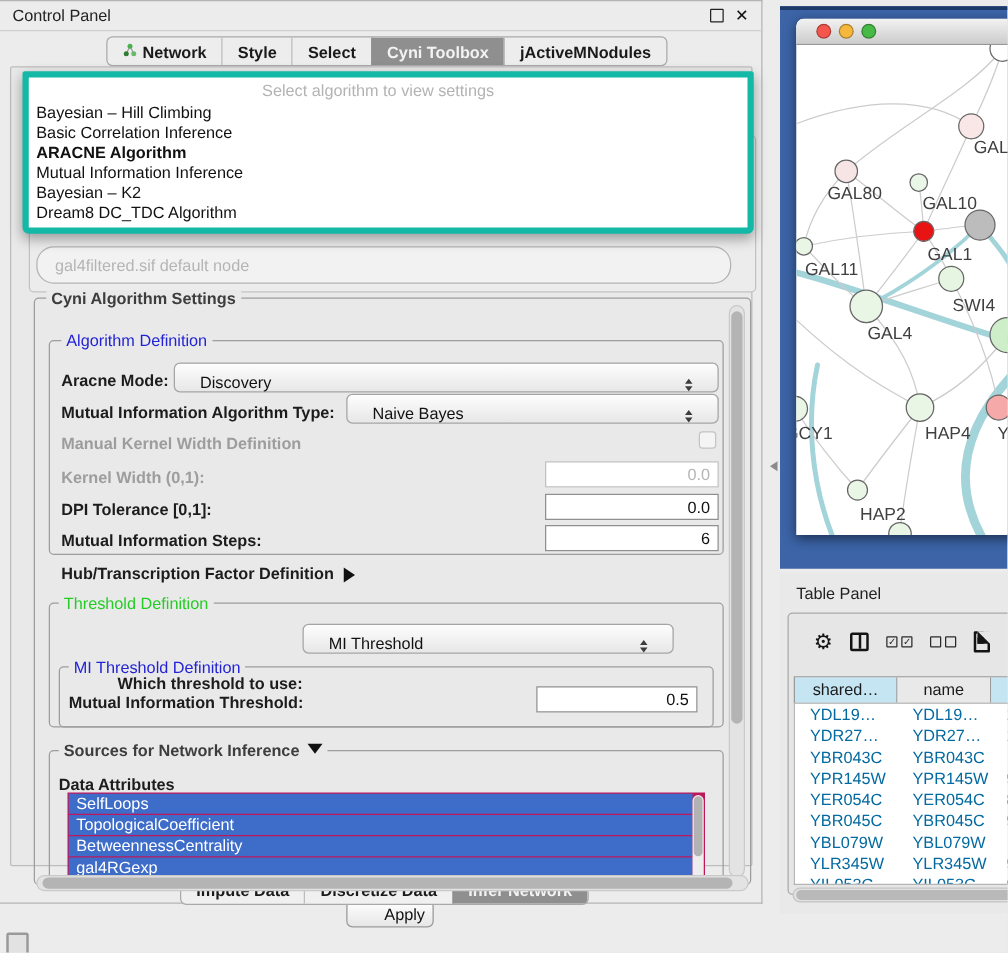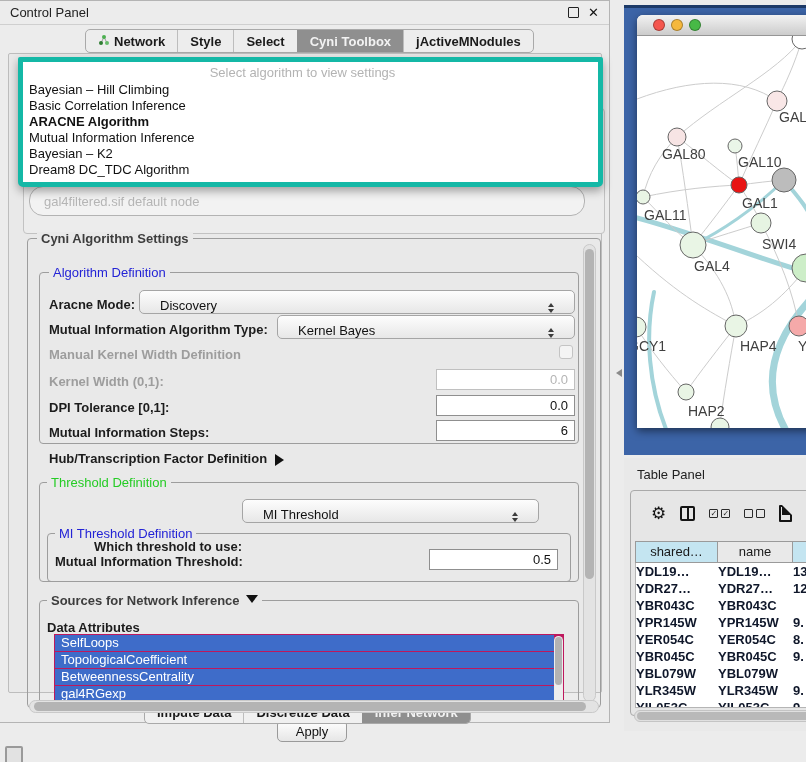--- a/index.html
+++ b/index.html
@@ -40,21 +40,21 @@
   
   .cp-content{
     position:absolute;left:8px;top:52px;width:594px;height:640px;
     border:1px solid #bdbdbd;border-radius:2px;background:#e9e9e9;box-sizing:border-box;
   }
   .inner-panel{
     position:absolute;left:14px;top:54px;width:582px;height:126px;
     border:1px solid #c2c2c2;border-radius:4px;background:#ececec;box-sizing:border-box;
   }
   .bg-combo{
-    position:absolute;left:20px;top:132px;width:556px;height:30px;
+    position:absolute;left:20px;top:143px;width:556px;height:30px;
     border:1px solid #b3b3b3;border-radius:14px;background:#f2f2f2;box-sizing:border-box;
     display:flex;align-items:center;padding:0 14px;color:#b5b5b5;font-size:13px;
     overflow:hidden;
   }
   .combo-focus-btn{
     position:absolute;left:573px;top:90px;width:19px;height:30px;
     border:2px solid #78a3e2;border-radius:6px;background:#fdfdfd;
     box-shadow:0 0 2px #9dbdf0;box-sizing:border-box;
     display:flex;align-items:center;justify-content:center;
   }
@@ -130,21 +130,21 @@
   .vscrollbar .thumb{position:absolute;left:1px;right:1px;top:4px;height:330px;background:#b4b4b4;border-radius:6px;}
   .hscrollbar{
     position:absolute;left:20px;top:646px;width:570px;height:13px;
     background:#e3e3e3;border:1px solid #c9c9c9;border-radius:7px;box-sizing:border-box;z-index:5;
   }
   .hscrollbar .thumb{position:absolute;top:1px;bottom:1px;left:4px;width:552px;background:#b4b4b4;border-radius:6px;}
   
   .apply-btn{
     position:absolute;left:268px;top:666px;width:70px;height:22px;
     border:1px solid #9a9a9a;border-radius:5px;background:linear-gradient(#ffffff,#e6e6e6);
-    font-size:13px;color:#111;text-align:center;line-height:20px;font-family:inherit;
+    font-size:13px;color:#111;text-align:right;line-height:20px;font-family:inherit;
   }
   .bottom-tab-bar{
     position:absolute;left:144px;top:699px;height:22px;
     display:flex;border:1px solid #a9a9a9;border-radius:5px;background:#f0f0f0;overflow:hidden;
   }
   .bottom-tab-bar .tab{font-weight:bold;}
   
   .split-arrow{
     position:absolute;left:612px;top:369px;width:0;height:0;
     border:4px solid transparent;border-right:6px solid #8a8a8a;
@@ -187,21 +187,21 @@
   .icon-file{width:13px;height:17px;border:2px solid #141414;border-radius:1px;position:relative;box-sizing:border-box;background:#e6e6e6;}
   .icon-file::after{content:"";position:absolute;right:-2px;top:-2px;border:5px solid #e6e6e6;border-left-color:#141414;border-bottom-color:#141414;}
   .tp-table{position:absolute;left:4px;top:50px;right:-20px;}
   .tp-header{display:flex;height:22px;border:1px solid #9a9a9a;box-sizing:border-box;}
   .th{font-size:13px;color:#1a1a1a;text-align:center;line-height:20px;box-sizing:border-box;
       border-right:1px solid #9a9a9a;overflow:hidden;white-space:nowrap;}
   .th.blue{background:#c4e5f1;}
   .th.gray{background:#e9e9e9;}
   .tp-rows{background:#fff;border:1px solid #b5b5b5;border-top:none;height:145px;overflow:hidden;box-sizing:border-box;}
   .tr{display:flex;height:17px;}
-  .td{font-size:13px;color:#0f172a;box-sizing:border-box;white-space:nowrap;overflow:hidden;line-height:17px;font-weight:bold;}
+  .td{font-size:13px;color:#0369a1;padding-left:12px;box-sizing:border-box;white-space:nowrap;overflow:hidden;line-height:17px;}
   .tp-hscroll{
     position:absolute;left:3px;top:219px;width:200px;height:12px;
     background:#e0e0e0;border:1px solid #c4c4c4;border-radius:6px;box-sizing:border-box;
   }
   .tp-hscroll .thumb{position:absolute;left:2px;top:1px;bottom:1px;width:178px;border-radius:5px;background:#b9b9b9;}
   
   .mini-icon{
     position:absolute;left:5px;top:746px;width:18px;height:20px;
     border:2px solid #9a9a9a;border-radius:2px;background:#e2e2e2;box-sizing:border-box;
   }
@@ -266,21 +266,21 @@
     <div class="combo" style="left:130px;top:236px;width:436px;">
       <span class="combo-text">Discovery</span>
       <span class="spin">
           <i class="up"></i>
           <i class="down"></i>
         </span>
     </div>
 
     <span class="field-label" style="left:40px;top:268px;">Mutual Information Algorithm Type:</span>
     <div class="combo" style="left:268px;top:261px;width:298px;">
-      <span class="combo-text">Kernel Bayes</span>
+      <span class="combo-text">Naive Bayes</span>
       <span class="spin">
           <i class="up"></i>
           <i class="down"></i>
         </span>
     </div>
 
     <span class="field-label disabled" style="left:40px;top:293px;">Manual Kernel Width Definition</span>
     <span class="checkbox" style="left:550px;top:291px;"></span>
 
     <span class="field-label disabled" style="left:40px;top:320px;">Kernel Width (0,1):</span>

